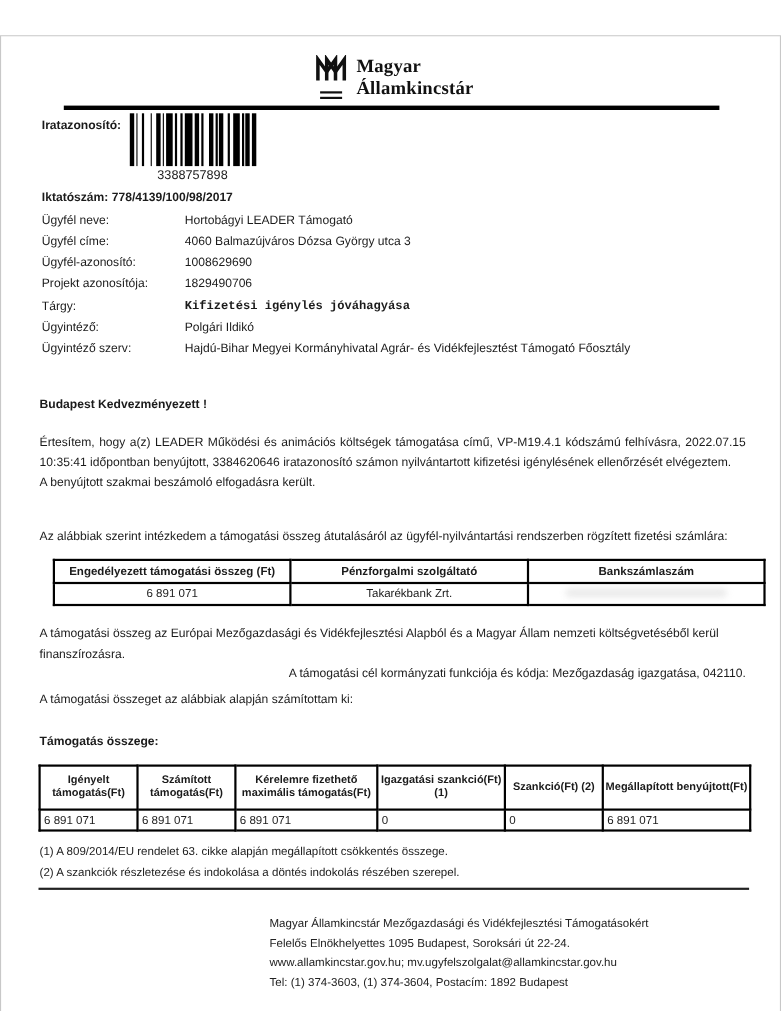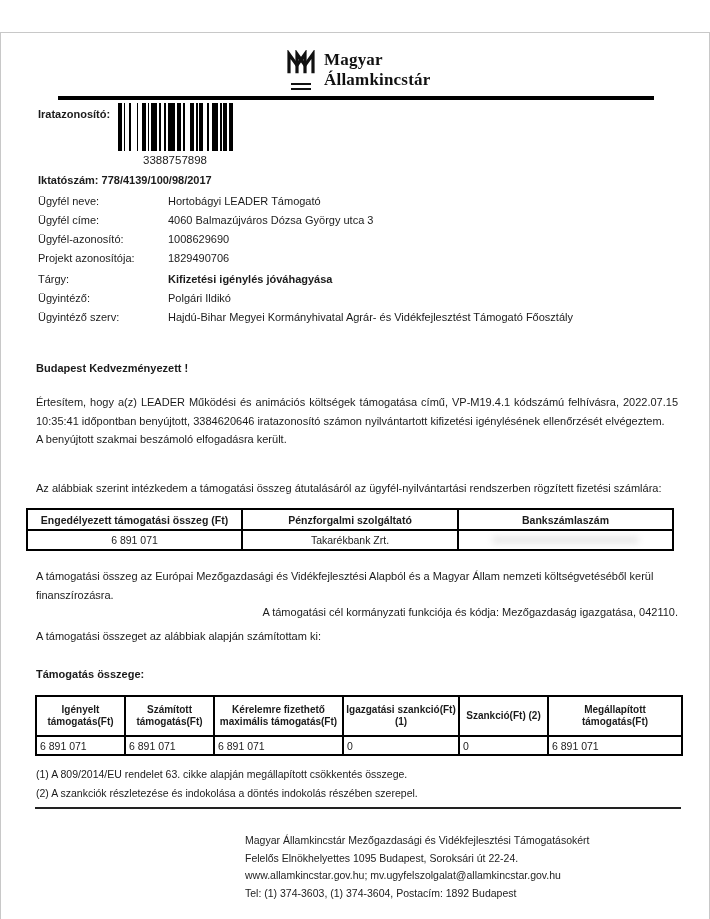--- a/index.html
+++ b/index.html
@@ -28,36 +28,36 @@
   .barcode-num { position:absolute; top:122px; left:110px; width:130px; text-align:center;
                  font-size:11.5px; color:#222; }
 
   .iktatoszam { position:absolute; top:142px; left:38px; font-size:11px; font-weight:bold; }
 
   
   .kv { position:absolute; left:38px; display:grid; grid-template-columns:130px auto;
         font-size:11px; line-height:19px; width:620px; }
   .kv-client { top:160px; }
   .kv-subject { top:238px; }
-  .kv .val-bold { font-weight:bold; }
+  .kv .val-bold { font-weight:bold;font-family:Liberation Mono, monospace; }
 
   .salutation { position:absolute; top:330px; left:36px; font-size:11px; font-weight:bold; }
 
   .para { position:absolute; left:36px; width:642px; font-size:11px; line-height:18.5px; }
   .p-notice { top:361px; }
   .p-notice .just { text-align:justify; }
   .p-account { top:447px; }
   .p-fund { top:535px; }
   .p-func { top:571px;text-align:right; }
   .p-calc { top:595px; }
   .amount-heading { position:absolute; top:636px; left:36px; font-size:11px; font-weight:bold; }
 
   
   table { border-collapse:collapse; table-layout:fixed; background:#fff; }
-  .t1 { position:absolute; top:476px; left:26px; width:646px; }
+  .t1 { position:absolute; top:476px; left:48px; width:646px; }
   .t2 { position:absolute; top:663px; left:35px; width:646px; }
   th, td { border:2px solid #000; font-size:10.5px; overflow:hidden; }
   th { font-weight:bold; text-align:center; padding:2px 2px; }
   .t1 th { height:21px; }
   .t1 td { height:20px; text-align:center; padding:1px 2px; }
   .t2 th { height:40px; font-size:10px; line-height:12px; vertical-align:middle; padding:1px; }
   .t2 td { height:19px; text-align:left; padding:1px 3px; font-size:10.5px; }
   .redacted { display:inline-block; width:70%; height:8px; margin:0 auto;
               background:#d9d9d9; filter:blur(3px); opacity:.55; border-radius:4px; }
 
@@ -220,21 +220,21 @@
         <col style="width:89px">
         <col style="width:134px">
     </colgroup>
     <tbody>
         <tr>
       <th>Igényelt támogatás(Ft)</th>
       <th>Számított támogatás(Ft)</th>
       <th>Kérelemre fizethető maximális támogatás(Ft)</th>
       <th>Igazgatási szankció(Ft) (1)</th>
       <th>Szankció(Ft) (2)</th>
-      <th>Megállapított támogatás(Ft)</th>
+      <th>Megállapított benyújtott(Ft)</th>
     </tr>
     <tr>
       <td>6 891 071</td>
       <td>6 891 071</td>
       <td>6 891 071</td>
       <td>0</td>
       <td>0</td>
       <td>6 891 071</td>
     </tr>
   </tbody>

